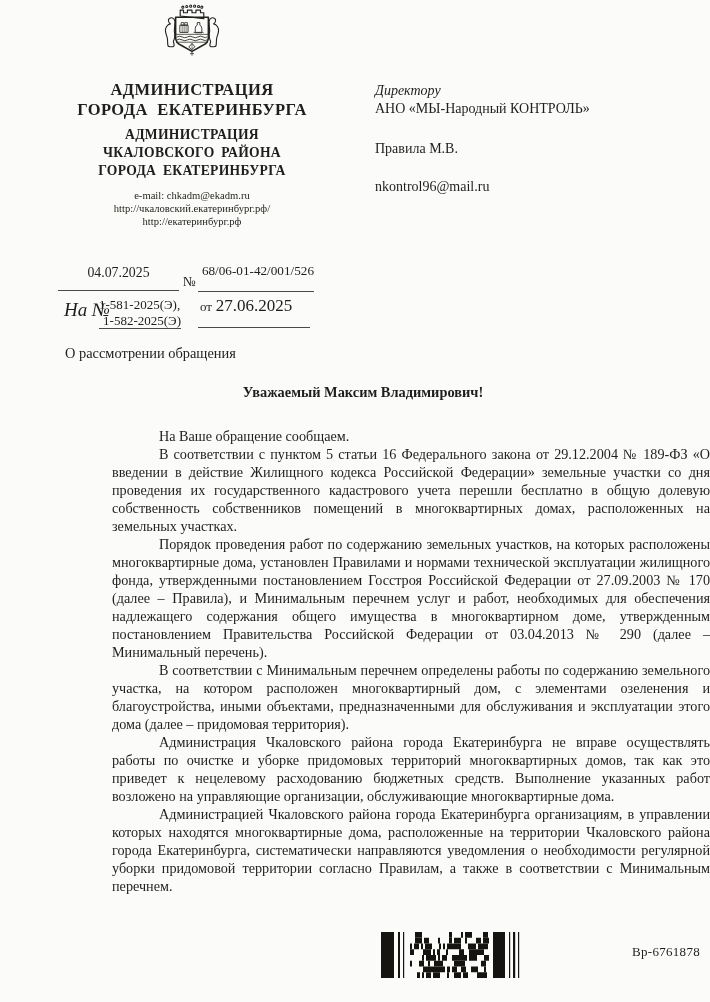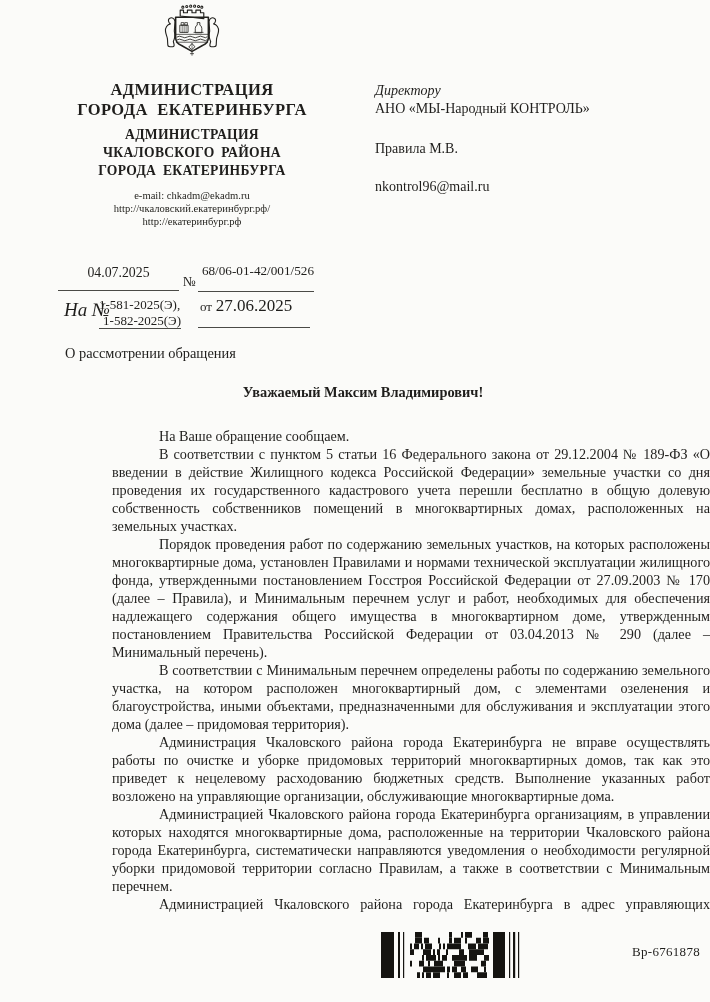--- a/index.html
+++ b/index.html
@@ -161,21 +161,20 @@
 
   <div class="abs salutation">Уважаемый Максим Владимирович!</div>
 
   <div class="abs body-text">
     <p>На Ваше обращение сообщаем.</p>
     <p>В соответствии с пунктом 5 статьи 16 Федерального закона от 29.12.2004 № 189-ФЗ «О введении в действие Жилищного кодекса Российской Федерации» земельные участки со дня проведения их государственного кадастрового учета перешли бесплатно в общую долевую собственность собственников помещений в многоквартирных домах, расположенных на земельных участках.</p>
     <p>Порядок проведения работ по содержанию земельных участков, на которых расположены многоквартирные дома, установлен Правилами и нормами технической эксплуатации жилищного фонда, утвержденными постановлением Госстроя Российской Федерации от 27.09.2003 № 170 (далее – Правила), и Минимальным перечнем услуг и работ, необходимых для обеспечения надлежащего содержания общего имущества в многоквартирном доме, утвержденным постановлением Правительства Российской Федерации от 03.04.2013 № 290 (далее – Минимальный перечень).</p>
     <p>В соответствии с Минимальным перечнем определены работы по содержанию земельного участка, на котором расположен многоквартирный дом, с элементами озеленения и благоустройства, иными объектами, предназначенными для обслуживания и эксплуатации этого дома (далее – придомовая территория).</p>
     <p>Администрация Чкаловского района города Екатеринбурга не вправе осуществлять работы по очистке и уборке придомовых территорий многоквартирных домов, так как это приведет к нецелевому расходованию бюджетных средств. Выполнение указанных работ возложено на управляющие организации, обслуживающие многоквартирные дома.</p>
     <p>Администрацией Чкаловского района города Екатеринбурга организациям, в управлении которых находятся многоквартирные дома, расположенные на территории Чкаловского района города Екатеринбурга, систематически направляются уведомления о необходимости регулярной уборки придомовой территории согласно Правилам, а также в соответствии с Минимальным перечнем.</p>
-    <p class="continued">Администрацией Чкаловского района города Екатеринбурга в адрес управляющих</p>
   </div>
 
   <div class="abs barcode">
     <svg id="barcode-svg" width="163" height="46" viewBox="0 0 163 46" xmlns="http://www.w3.org/2000/svg">
         <rect x="0" y="0" width="13" height="46" fill="#151411"></rect>
         <rect x="17" y="0" width="2" height="46" fill="#151411"></rect>
         <rect x="22" y="0" width="1.2" height="46" fill="#151411"></rect>
         <rect x="34" y="0" width="7" height="5.75" fill="#151411"></rect>
         <rect x="68" y="0" width="3" height="5.75" fill="#151411"></rect>
         <rect x="80" y="0" width="2" height="5.75" fill="#151411"></rect>

